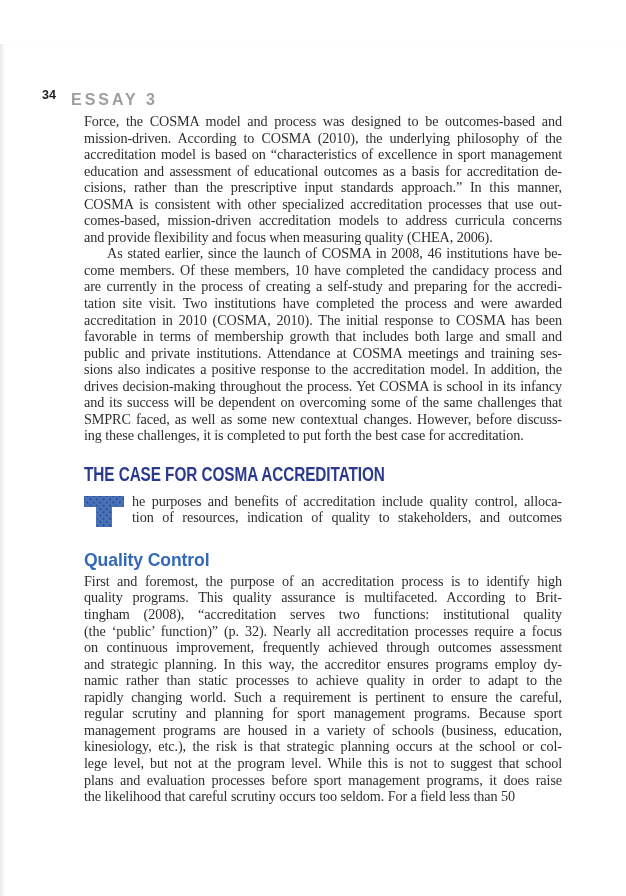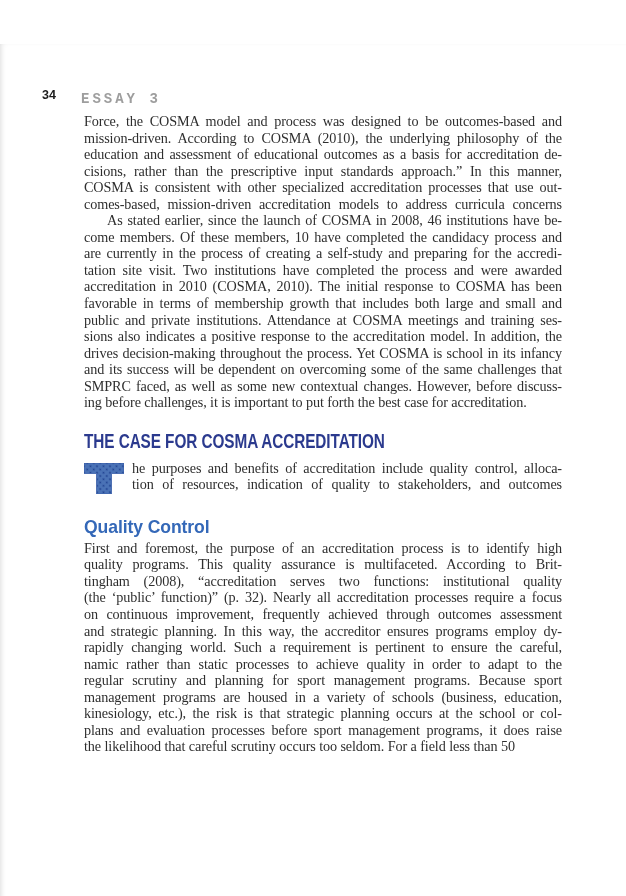--- a/index.html
+++ b/index.html
@@ -22,25 +22,25 @@
     position: absolute;
     left: 42px;
     top: 44px;
     font-family: "Liberation Sans", sans-serif;
     font-weight: bold;
     font-size: 12.5px;
     color: #1c1c1c;
   }
   #running-head {
     position: absolute;
-    left: 81px;
+    left: 71px;
     top: 47px;
-    font-family: Liberation Mono, monospace;
+    font-family: Liberation Sans, sans-serif;
     font-weight: bold;
-    font-size: 14px;
+    font-size: 16px;
     letter-spacing: 3px;
     color: var(--running-head, #9e9e9e);
   }
   
   #column {
     position: absolute;
     left: 84px;
     top: 69px;
     width: 478px;
     color: var(--body-text, #2e2e2e);
@@ -100,39 +100,41 @@
 <div id="page">
 
   <div id="folio">34</div>
   <div id="running-head">ESSAY 3</div>
 
   <div id="column">
 
     <div class="para">
         <div class="line">Force, the COSMA model and process was designed to be outcomes-based and</div>
         <div class="line">mission-driven. According to COSMA (2010), the underlying philosophy of the</div>
+        <div class="line">accreditation model is based on “characteristics of excellence in sport management</div>
         <div class="line">education and assessment of educational outcomes as a basis for accreditation de-</div>
         <div class="line">cisions, rather than the prescriptive input standards approach.” In this manner,</div>
         <div class="line">COSMA is consistent with other specialized accreditation processes that use out-</div>
         <div class="line">comes-based, mission-driven accreditation models to address curricula concerns</div>
+        <div class="line last">and provide flexibility and focus when measuring quality (CHEA, 2006).</div>
       </div>
 
     <div class="para">
         <div class="line indent">As stated earlier, since the launch of COSMA in 2008, 46 institutions have be-</div>
         <div class="line">come members. Of these members, 10 have completed the candidacy process and</div>
         <div class="line">are currently in the process of creating a self-study and preparing for the accredi-</div>
         <div class="line">tation site visit. Two institutions have completed the process and were awarded</div>
         <div class="line">accreditation in 2010 (COSMA, 2010). The initial response to COSMA has been</div>
         <div class="line">favorable in terms of membership growth that includes both large and small and</div>
         <div class="line">public and private institutions. Attendance at COSMA meetings and training ses-</div>
         <div class="line">sions also indicates a positive response to the accreditation model. In addition, the</div>
         <div class="line">drives decision-making throughout the process. Yet COSMA is school in its infancy</div>
         <div class="line">and its success will be dependent on overcoming some of the same challenges that</div>
         <div class="line">SMPRC faced, as well as some new contextual changes. However, before discuss-</div>
-        <div class="line last">ing before challenges, it is important to put forth the best case for accreditation.</div>
+        <div class="line last">ing these challenges, it is completed to put forth the best case for accreditation.</div>
       </div>
 
     <h2 id="section-heading" style="margin-bottom:0;">THE CASE FOR COSMA ACCREDITATION</h2>
 
     <div class="para" id="dropcap-para">
       <svg id="dropcap" viewBox="0 0 40 31" width="40" height="31" role="img" aria-label="T">
         <defs>
           <pattern id="dcp" width="4.6" height="4.6" patternUnits="userSpaceOnUse" patternTransform="rotate(45)">
             <rect width="4.6" height="4.6" fill="#4a72b6"></rect>
             <circle cx="2.3" cy="2.3" r="1" fill="#1d3f8e"></circle>
@@ -148,23 +150,24 @@
 
     <h3 id="subsection-heading" style="margin-bottom:0;">Quality Control</h3>
 
     <div class="para" id="quality-para">
         <div class="line">First and foremost, the purpose of an accreditation process is to identify high</div>
         <div class="line">quality programs. This quality assurance is multifaceted. According to Brit-</div>
         <div class="line">tingham (2008), “accreditation serves two functions: institutional quality</div>
         <div class="line">(the ‘public’ function)” (p. 32). Nearly all accreditation processes require a focus</div>
         <div class="line">on continuous improvement, frequently achieved through outcomes assessment</div>
         <div class="line">and strategic planning. In this way, the accreditor ensures programs employ dy-</div>
+        <div class="line">namic rather than static processes to achieve quality in order to adapt to the</div>
         <div class="line">rapidly changing world. Such a requirement is pertinent to ensure the careful,</div>
-        <div class="line">namic rather than static processes to achieve quality in order to adapt to the</div>
         <div class="line">regular scrutiny and planning for sport management programs. Because sport</div>
         <div class="line">management programs are housed in a variety of schools (business, education,</div>
         <div class="line">kinesiology, etc.), the risk is that strategic planning occurs at the school or col-</div>
+        <div class="line">lege level, but not at the program level. While this is not to suggest that school</div>
         <div class="line">plans and evaluation processes before sport management programs, it does raise</div>
         <div class="line last">the likelihood that careful scrutiny occurs too seldom. For a field less than 50</div>
       </div>
 
   </div>
 </div>
 
 </body></html>

